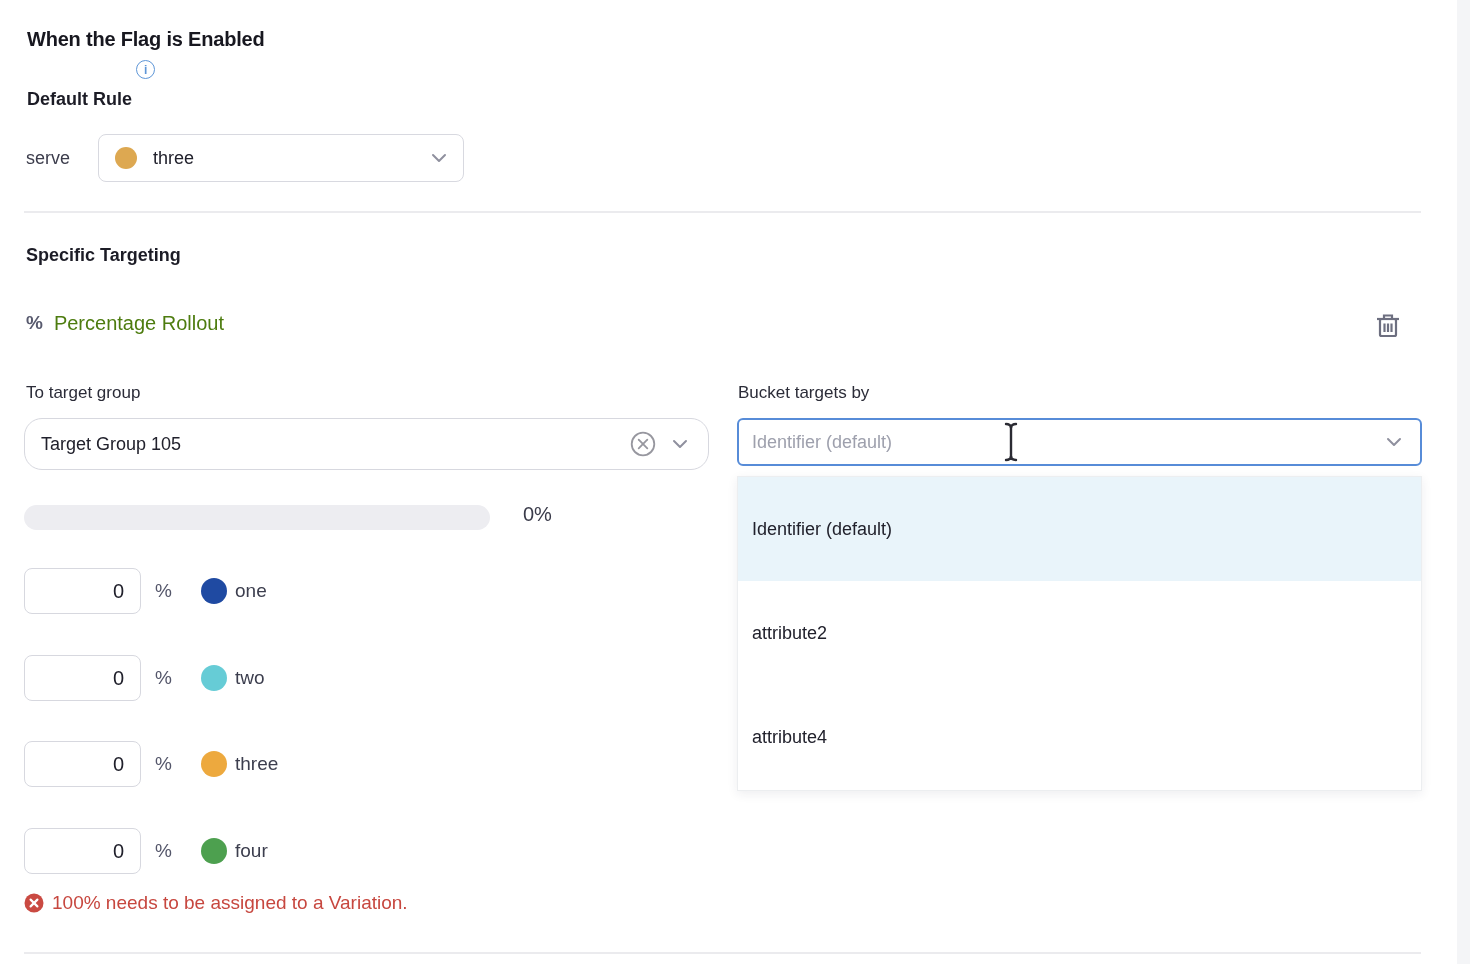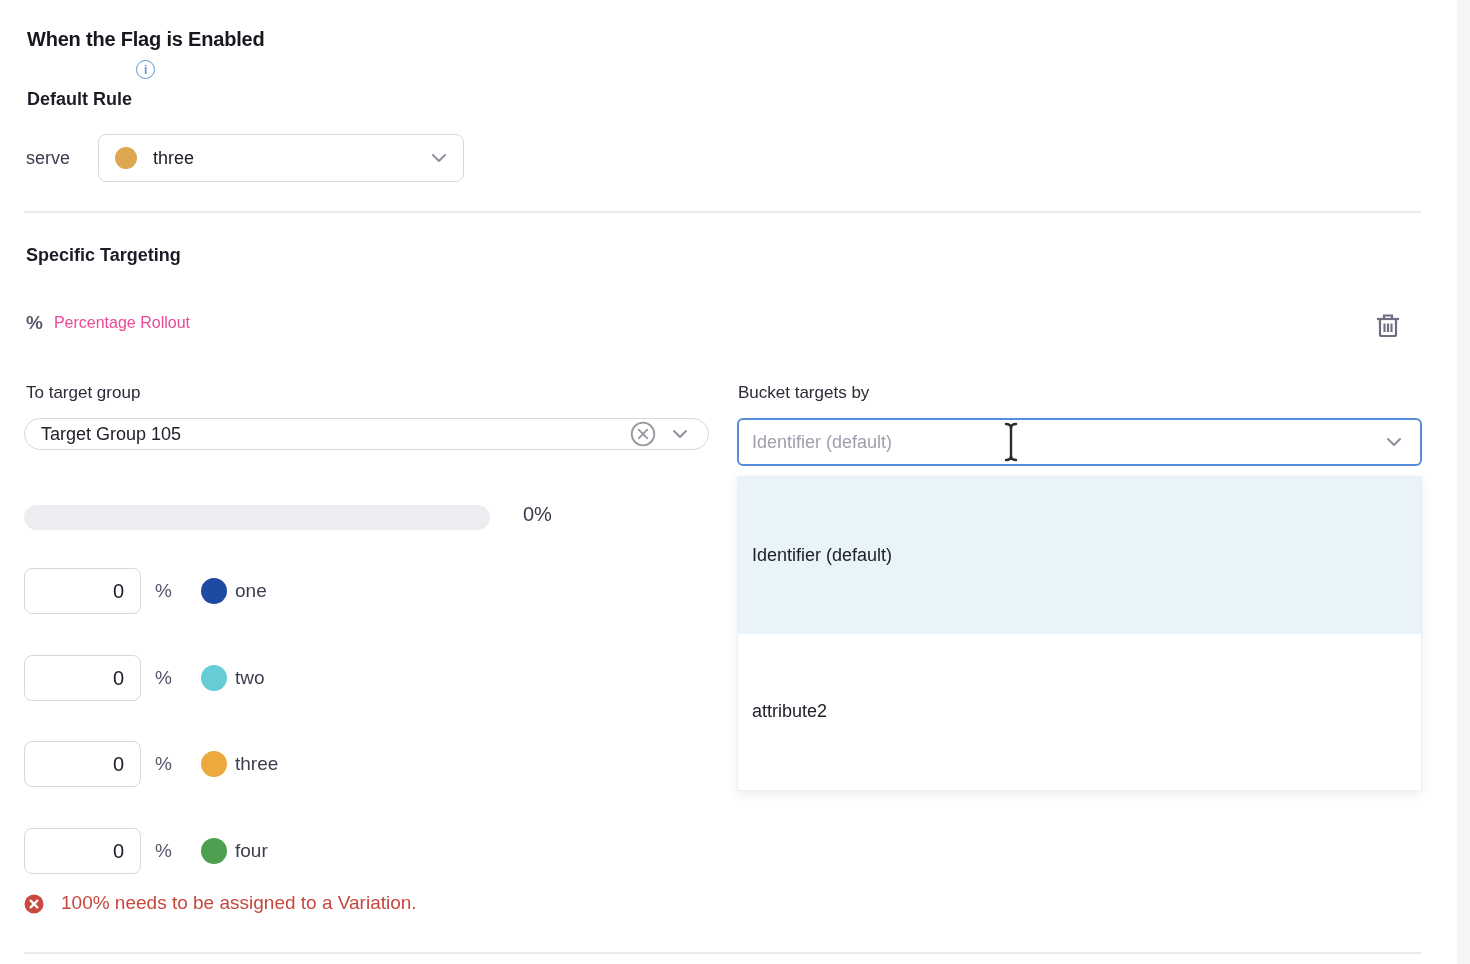--- a/index.html
+++ b/index.html
@@ -42,31 +42,31 @@
   .serve-select .value { margin-left: 16px; font-size: 18px; color: #21212c; }
   .chevron { margin-left: auto; flex: none; }
 
   .divider { height: 2px; background: #ebebee; left: 24px; width: 1397px; }
   .divider-1 { top: 211px; }
   .divider-2 { top: 952px; }
 
   
   .rollout-header { left: 26px; top: 310px; display: flex; align-items: center; gap: 11px; height: 26px; }
   .percent-icon { font-size: 19px; font-weight: 700; color: #585a6e; }
-  .rollout-title { font-size: 16px; color: #ec4899; }
+  .rollout-title { font-size: 20px; color: #4d7c0f; }
   .trash-button { left: 1371px; top: 306px; width: 34px; height: 38px; display: flex; align-items: center; justify-content: center; cursor: pointer; background: none; border: none; }
 
   
   .field-label { font-size: 17px; color: #2b2c38; }
   .lbl-target-group { left: 26px; top: 383px; }
   .lbl-bucket { left: 738px; top: 383px; }
 
   
   .target-group-select {
-    left: 24px; top: 418px; width: 685px; height: 32px;
+    left: 24px; top: 418px; width: 685px; height: 52px;
     background: #fff; border: 1px solid #d7d8df; border-radius: 18px;
     display: flex; align-items: center; padding: 0 20px 0 16px; cursor: pointer;
   }
   .target-group-select .value { font-size: 18px; color: #21212c; }
   .clear-btn { margin-left: auto; margin-right: 16px; background: none; border: none; cursor: pointer; display: flex; padding: 0; }
 
   .bucket-field {
     left: 737px; top: 418px; width: 685px; height: 48px;
     background: #fff; border: 2px solid #578cd8; border-radius: 6px;
     display: flex; align-items: center; padding: 0 18px 0 13px;
@@ -101,21 +101,21 @@
     width: 117px; height: 46px; border: 1px solid #d7d8df; border-radius: 8px;
     text-align: right; padding-right: 16px; font-size: 20px; color: #21212c;
     font-family: "Liberation Sans", sans-serif; outline: none;
   }
   .variation-row .unit { margin-left: 14px; font-size: 19px; color: #54566a; width: 22px; }
   .variation-row .dot { width: 26px; height: 26px; border-radius: 50%; margin-left: 24px; flex: none; }
   .variation-row .name { margin-left: 8px; font-size: 19px; color: #3c3e4e; }
   .row-0 { top: 568px; } .row-1 { top: 655px; } .row-2 { top: 741px; } .row-3 { top: 828px; }
 
   
-  .error-row { left: 24px; top: 892px; display: flex; align-items: flex-end; gap: 17px; }
+  .error-row { left: 24px; top: 892px; display: flex; align-items: center; gap: 8px; }
   .error-row .msg { font-size: 19px; color: #c7473f; }
 
   .right-edge { left: 1457px; top: 0; width: 13px; height: 964px; background: #f4f5f7; }
 </style>
 </head>
 <body>
 
 <div class="abs right-edge"></div>
 
 <div class="abs page-title">
@@ -185,20 +185,21 @@
   <g stroke="#2b2b33" stroke-width="2.4" fill="none" stroke-linecap="round">
     <path d="M3 3 C6 3 8 4.5 8 7 C8 4.5 10 3 13 3"></path>
     <line x1="8" y1="6" x2="8" y2="36"></line>
     <path d="M3 39 C6 39 8 37.5 8 35 C8 37.5 10 39 13 39"></path>
   </g>
 </svg>
 
 <div class="abs bucket-menu">
   <div class="menu-item highlighted">Identifier (default)</div>
   <div class="menu-item">attribute2</div>
+  <div class="menu-item">attribute4</div>
 </div>
 
 <div class="abs progress-track"></div>
 <div class="abs progress-label">0%</div>
 
 <div class="abs variation-row row-0">
   <input class="pct-input" value="0" style="">
   <span class="unit">%</span>
   <span class="dot" style="background: rgb(31, 74, 162);"></span>
   <span class="name">one</span>

